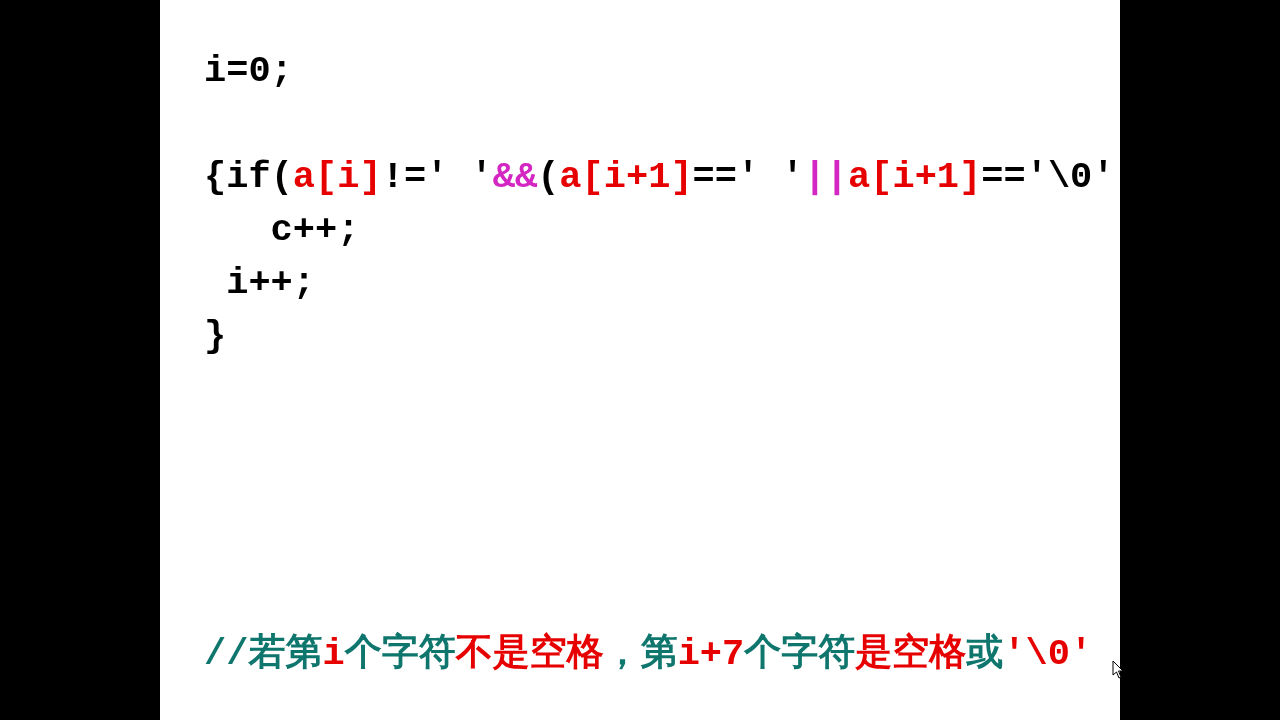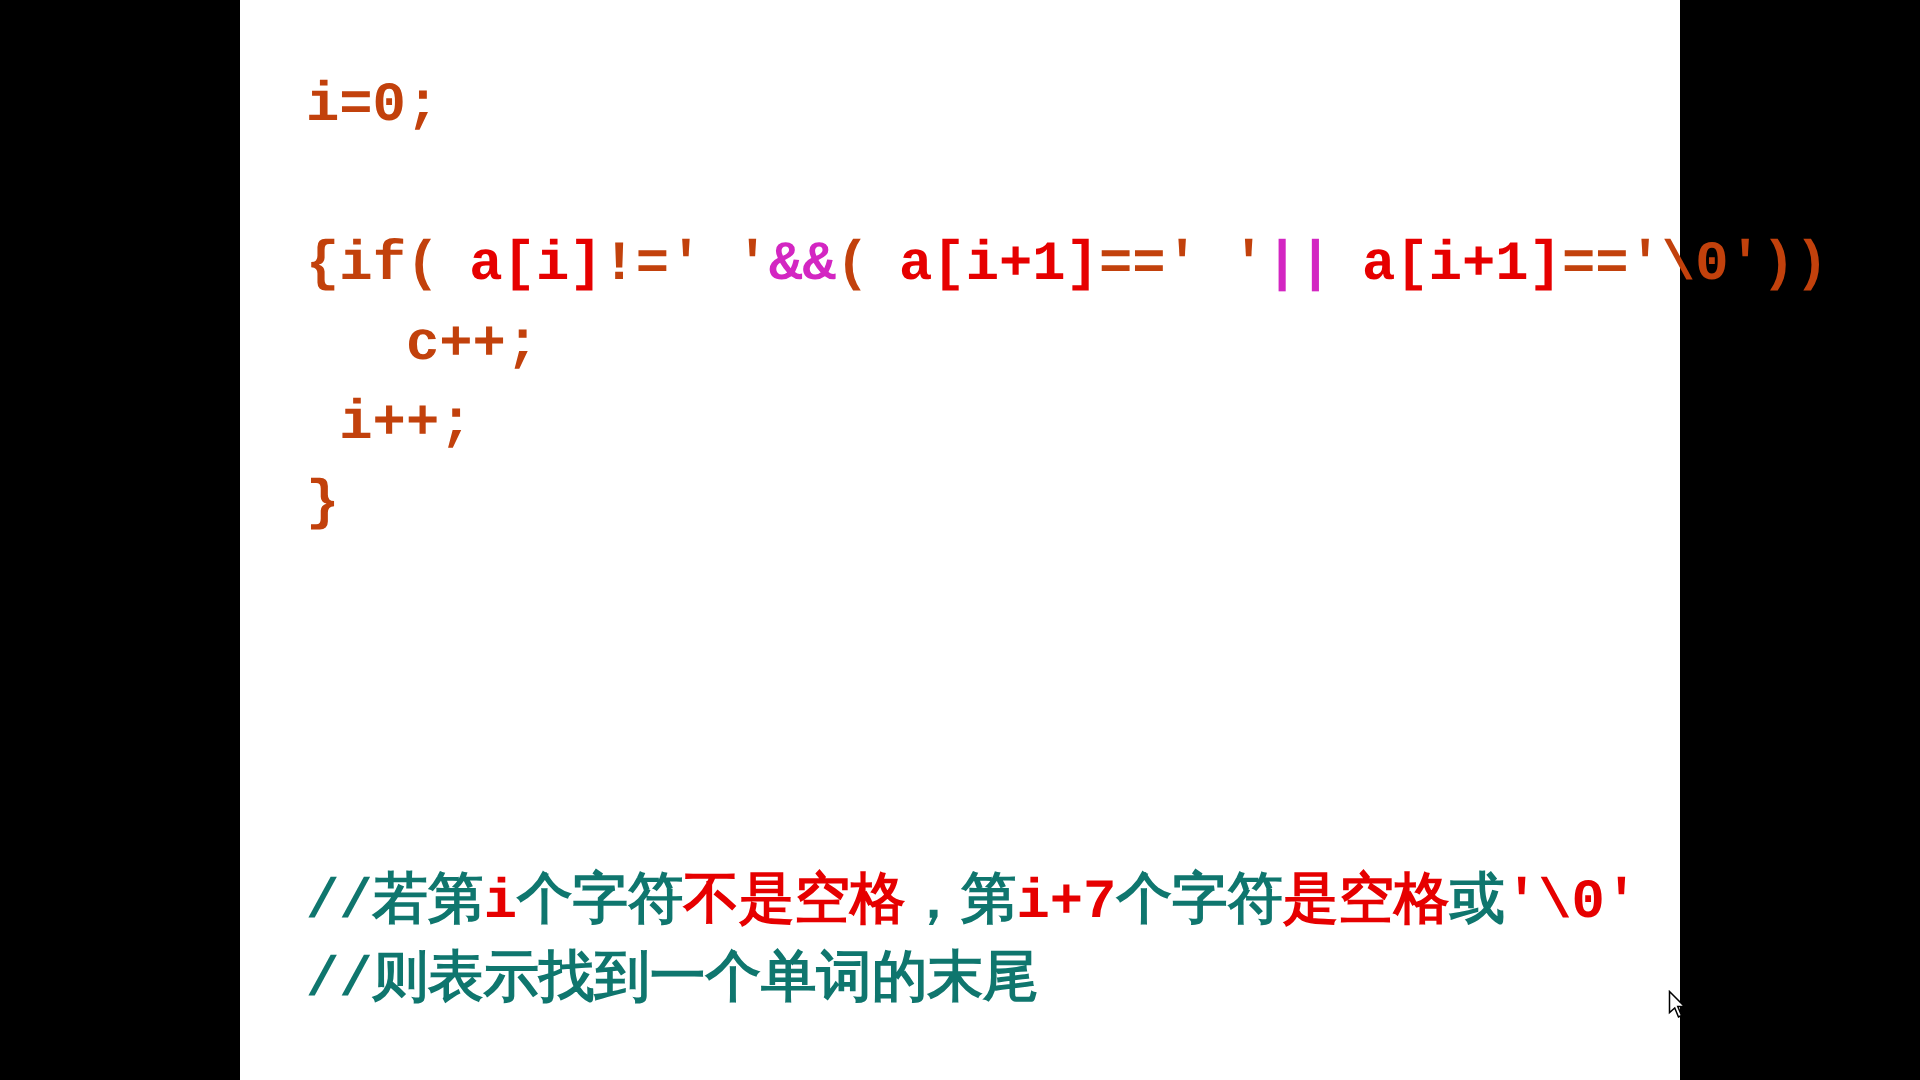--- a/index.html
+++ b/index.html
@@ -22,22 +22,22 @@
     padding: 45px 40px 30px 44px;
   }
   .code {
     font-size: 37px;
     line-height: 53px;
     font-weight: bold;
     white-space: pre;
     color: #0017b7;
     font-family: "Courier New", Consolas, monospace;
   }
-  .blue   { color: #c2410c; }
-  .red    { color: #e60000; margin-left: 20px; }
+  .blue   { color: #000000; }
+  .red    { color: #e60000; }
   .magenta{ color: #d326c2; }
   .comment-block {
     position: absolute;
     left: 44px;
     bottom: 40px;
     font-size: 37px;
     line-height: 52px;
     font-weight: bold;
     font-family: "KaiTi", "STKaiti", "Courier New", monospace;
   }
@@ -61,20 +61,19 @@
 
   <div class="code"><span class="blue">i=0;</span>
 
 <span class="blue">{</span><span class="blue">if</span><span class="blue">(</span><span class="red">a[i]</span><span class="blue">!=' '</span><span class="magenta">&amp;&amp;</span><span class="blue">(</span><span class="red">a[i+1]</span><span class="blue">==' '</span><span class="magenta">||</span><span class="red">a[i+1]</span><span class="blue">=='\0'</span><span class="blue">))</span>
 <span class="blue">   c++;</span>
 <span class="blue"> i++;</span>
 <span class="blue">}</span></div>
 
   <div class="comment-block">
     <div class="comment-line"><span class="cblue">//若第</span><span class="cred mono">i</span><span class="cblue">个字符</span><span class="cred">不是空格</span><span class="cblue">，第</span><span class="cred mono">i+7</span><span class="cblue">个字符</span><span class="cred">是空格</span><span class="cblue">或</span><span class="cred mono">'\0'</span></div>
-    <div class="comment-line cblue">//则表示找到一个单词的末尾</div>
   </div>
 
 </div>
 
 <svg class="cursor" viewBox="0 0 14 20">
   <path d="M1 1 L1 15 L4.5 12 L7 18 L9 17 L6.5 11 L11 11 Z" fill="#fff" stroke="#000" stroke-width="1"></path>
 </svg>
 
 </body></html>

